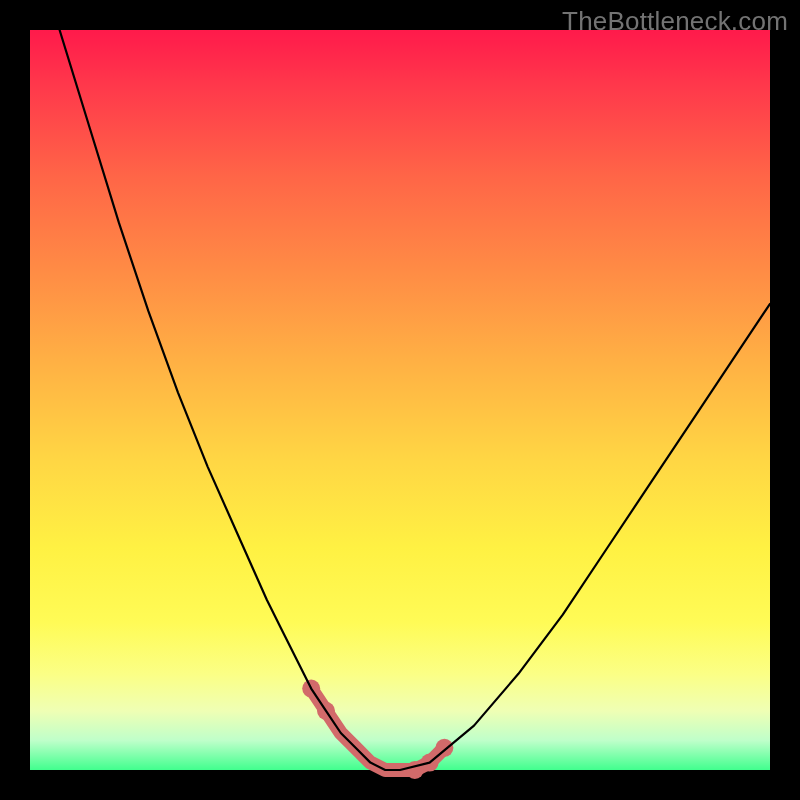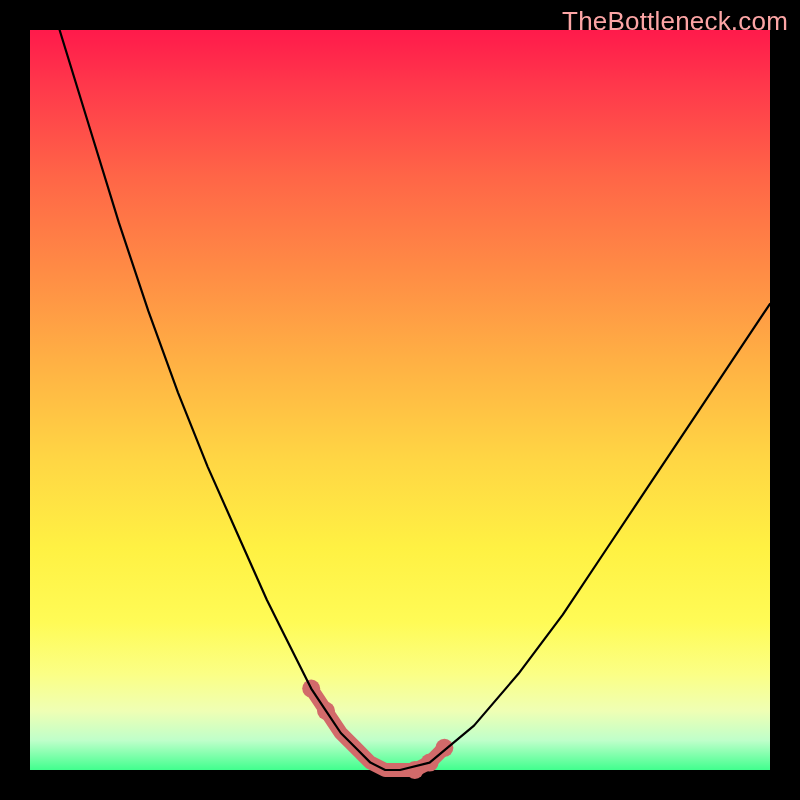--- a/index.html
+++ b/index.html
@@ -38,21 +38,21 @@
       #fbff85 87%,
       #efffb4 92%,
       #bfffca 96%,
       #41ff8e 100%
     );
   }
   .watermark {
     position: absolute;
     top: 6px;
     right: 12px;
-    color: #fca5a5;
+    color: #737373;
     font-size: 26px;
     letter-spacing: 0.2px;
     font-weight: 400;
     user-select: none;
   }
   svg.curve {
     position: absolute;
     left: 0;
     top: 0;
     width: 740px;

